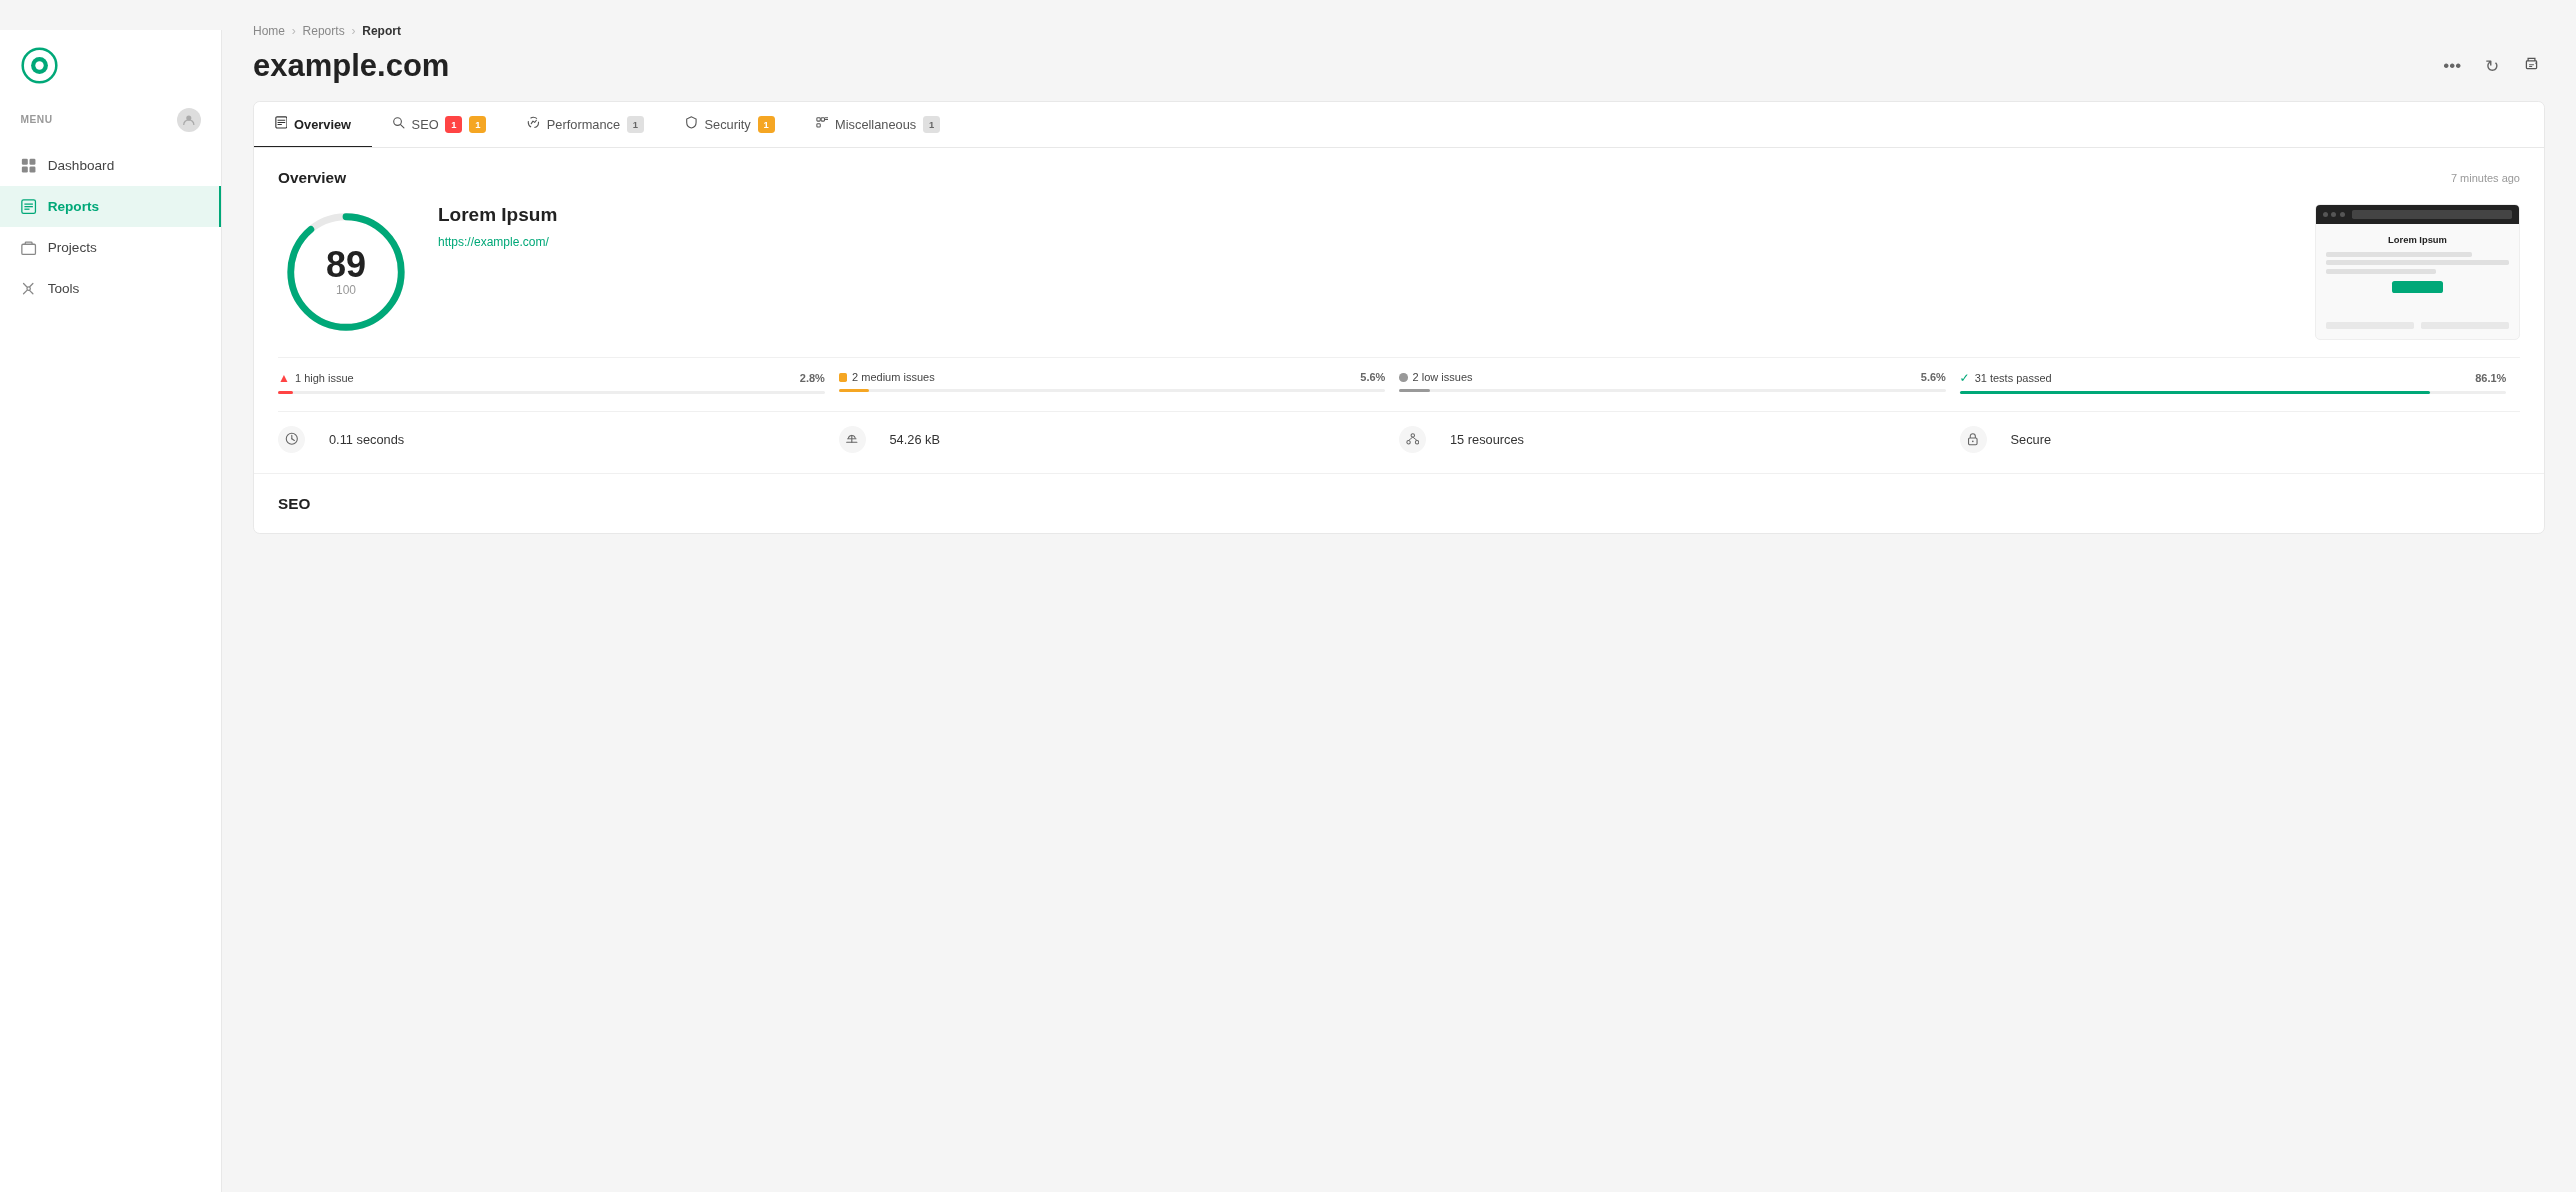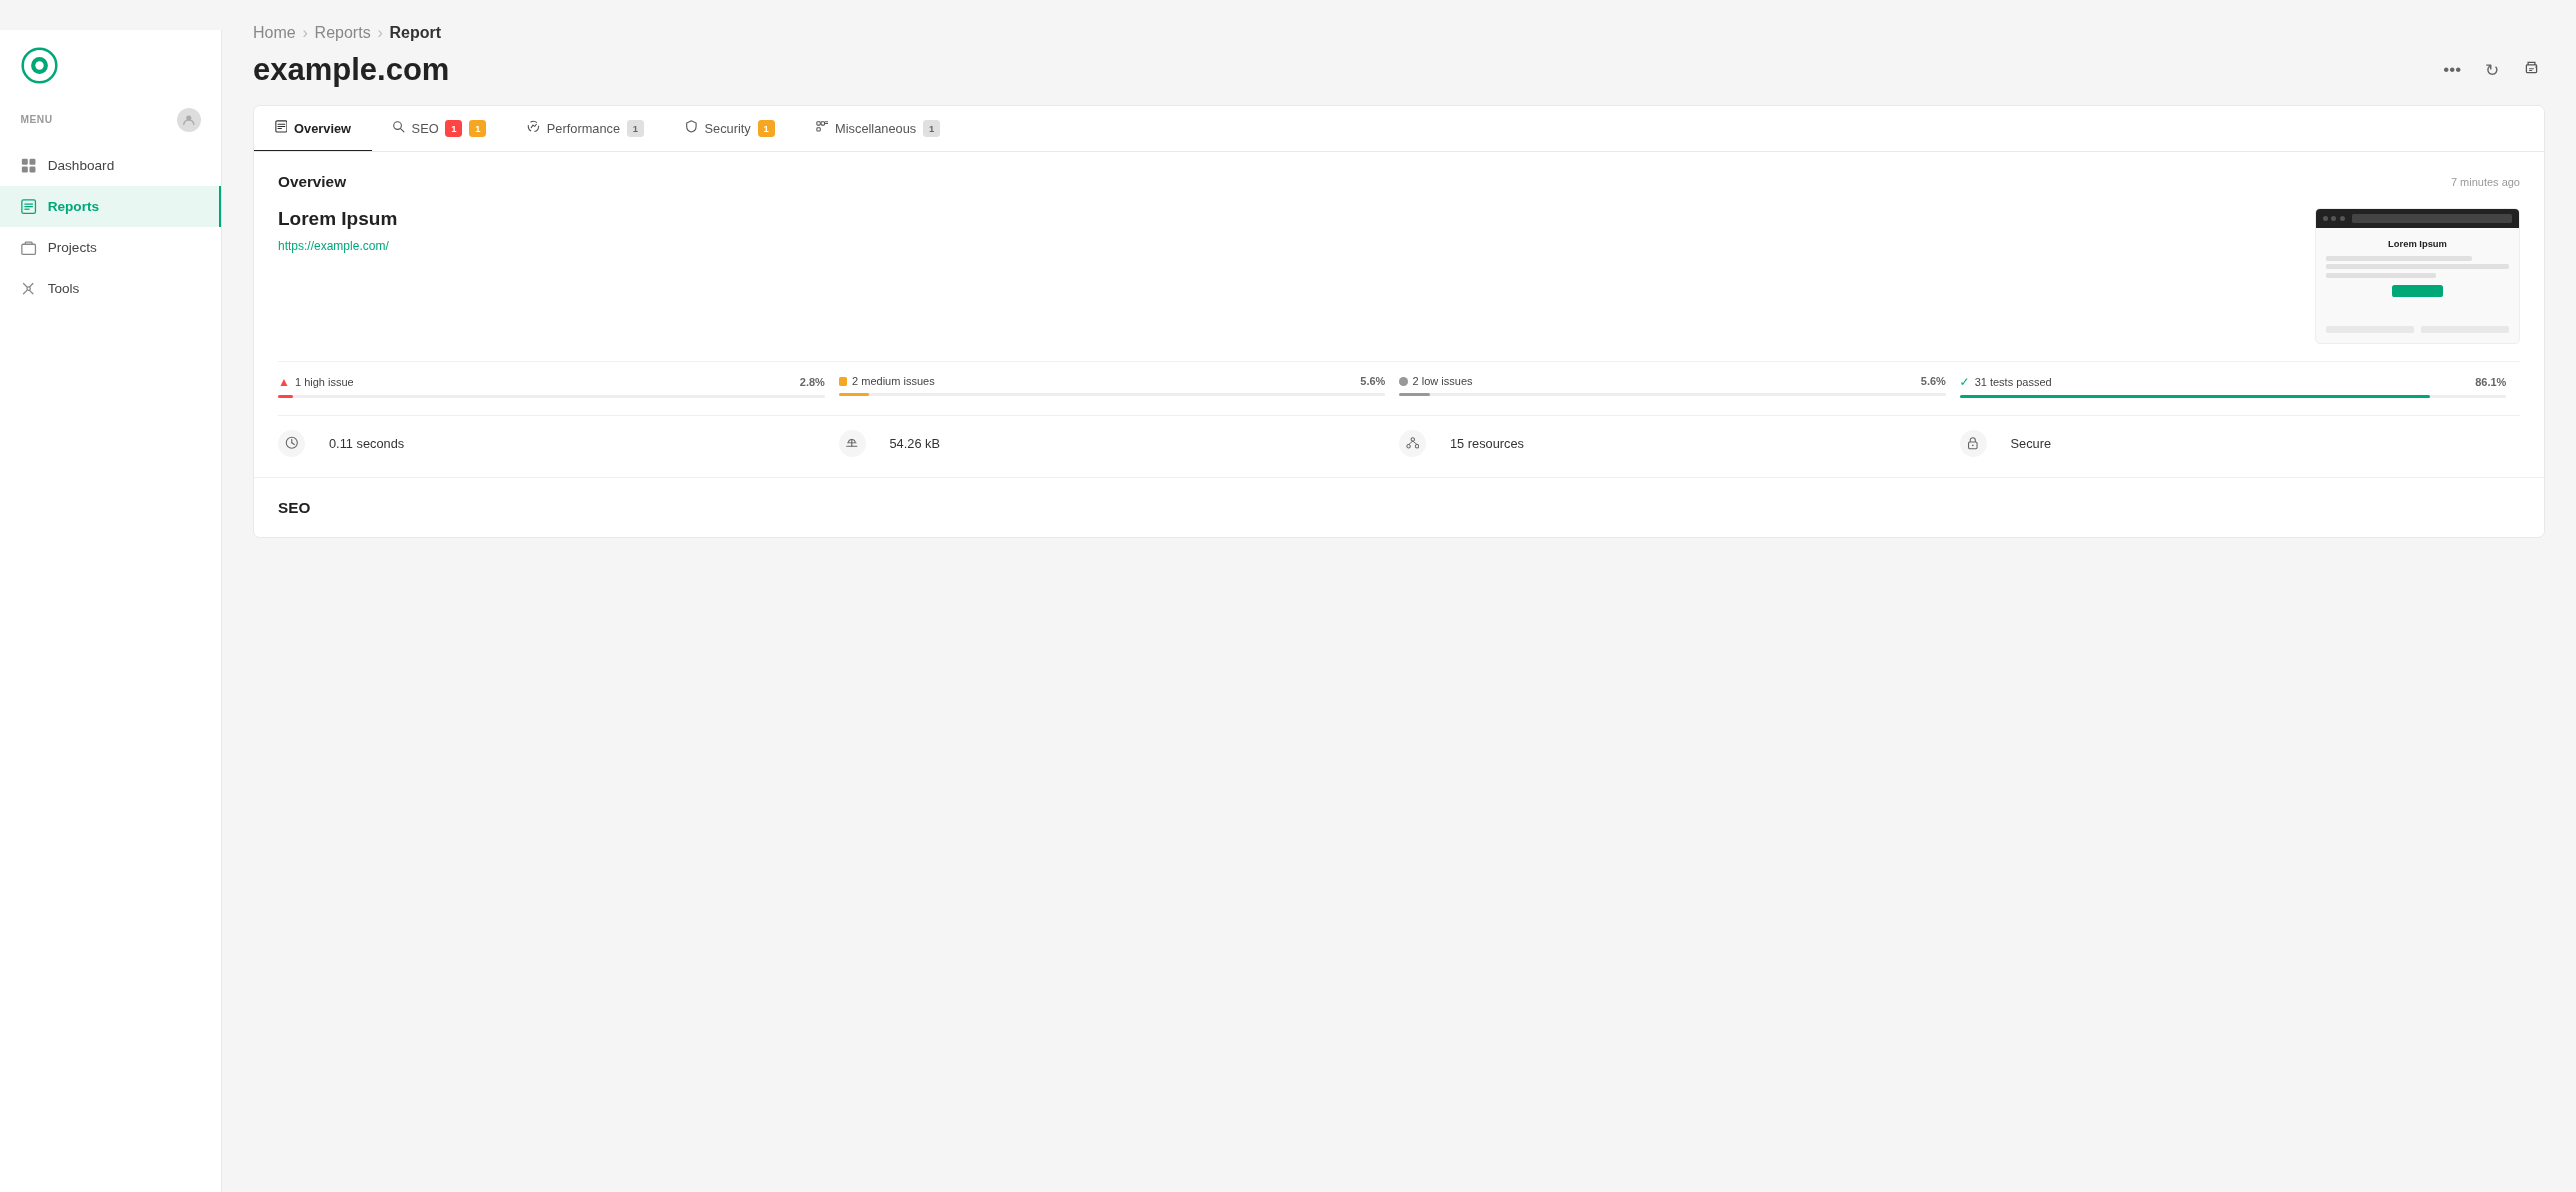--- a/index.html
+++ b/index.html
@@ -81,21 +81,21 @@
       overflow-y: auto;
       background: #f5f5f5;
       padding: 24px 31px;
     }
 
     
     .breadcrumb {
       display: flex;
       align-items: center;
       gap: 6.8px;
-      font-size: 16px;
+      font-size: 12px;
       color: #888;
       margin-bottom: 10.2px;
     }
     .breadcrumb-sep { color: #bbb; }
     .breadcrumb-current { color: #333; font-weight: 600; }
 
     
     .page-header {
       display: flex;
       align-items: center;
@@ -572,20 +572,32 @@
     </div>
 
     <div class="section">
       <div class="section-header">
         <span class="section-title">Overview</span>
         <span class="section-time">7 minutes ago</span>
       </div>
 
       <div class="overview-main">
 
+        <div class="score-circle-wrap">
+          <svg viewBox="0 0 160 160">
+
+            <circle cx="80" cy="80" r="65" stroke="#e8e8e8" stroke-width="8" fill="none"></circle>
+
+            <circle cx="80" cy="80" r="65" stroke="#00a878" stroke-width="8" fill="none" stroke-dasharray="363 45" stroke-linecap="round"></circle>
+          </svg>
+          <div class="score-text">
+            <div class="score-number">89</div>
+            <div class="score-max">100</div>
+          </div>
+        </div>
 
         <div class="overview-info">
           <h2>Lorem Ipsum</h2>
           <a class="overview-link" href="#">https://example.com/</a>
         </div>
 
         <div class="preview-thumb">
           <div class="preview-topbar">
             <div class="preview-dot"></div>
             <div class="preview-dot"></div>

